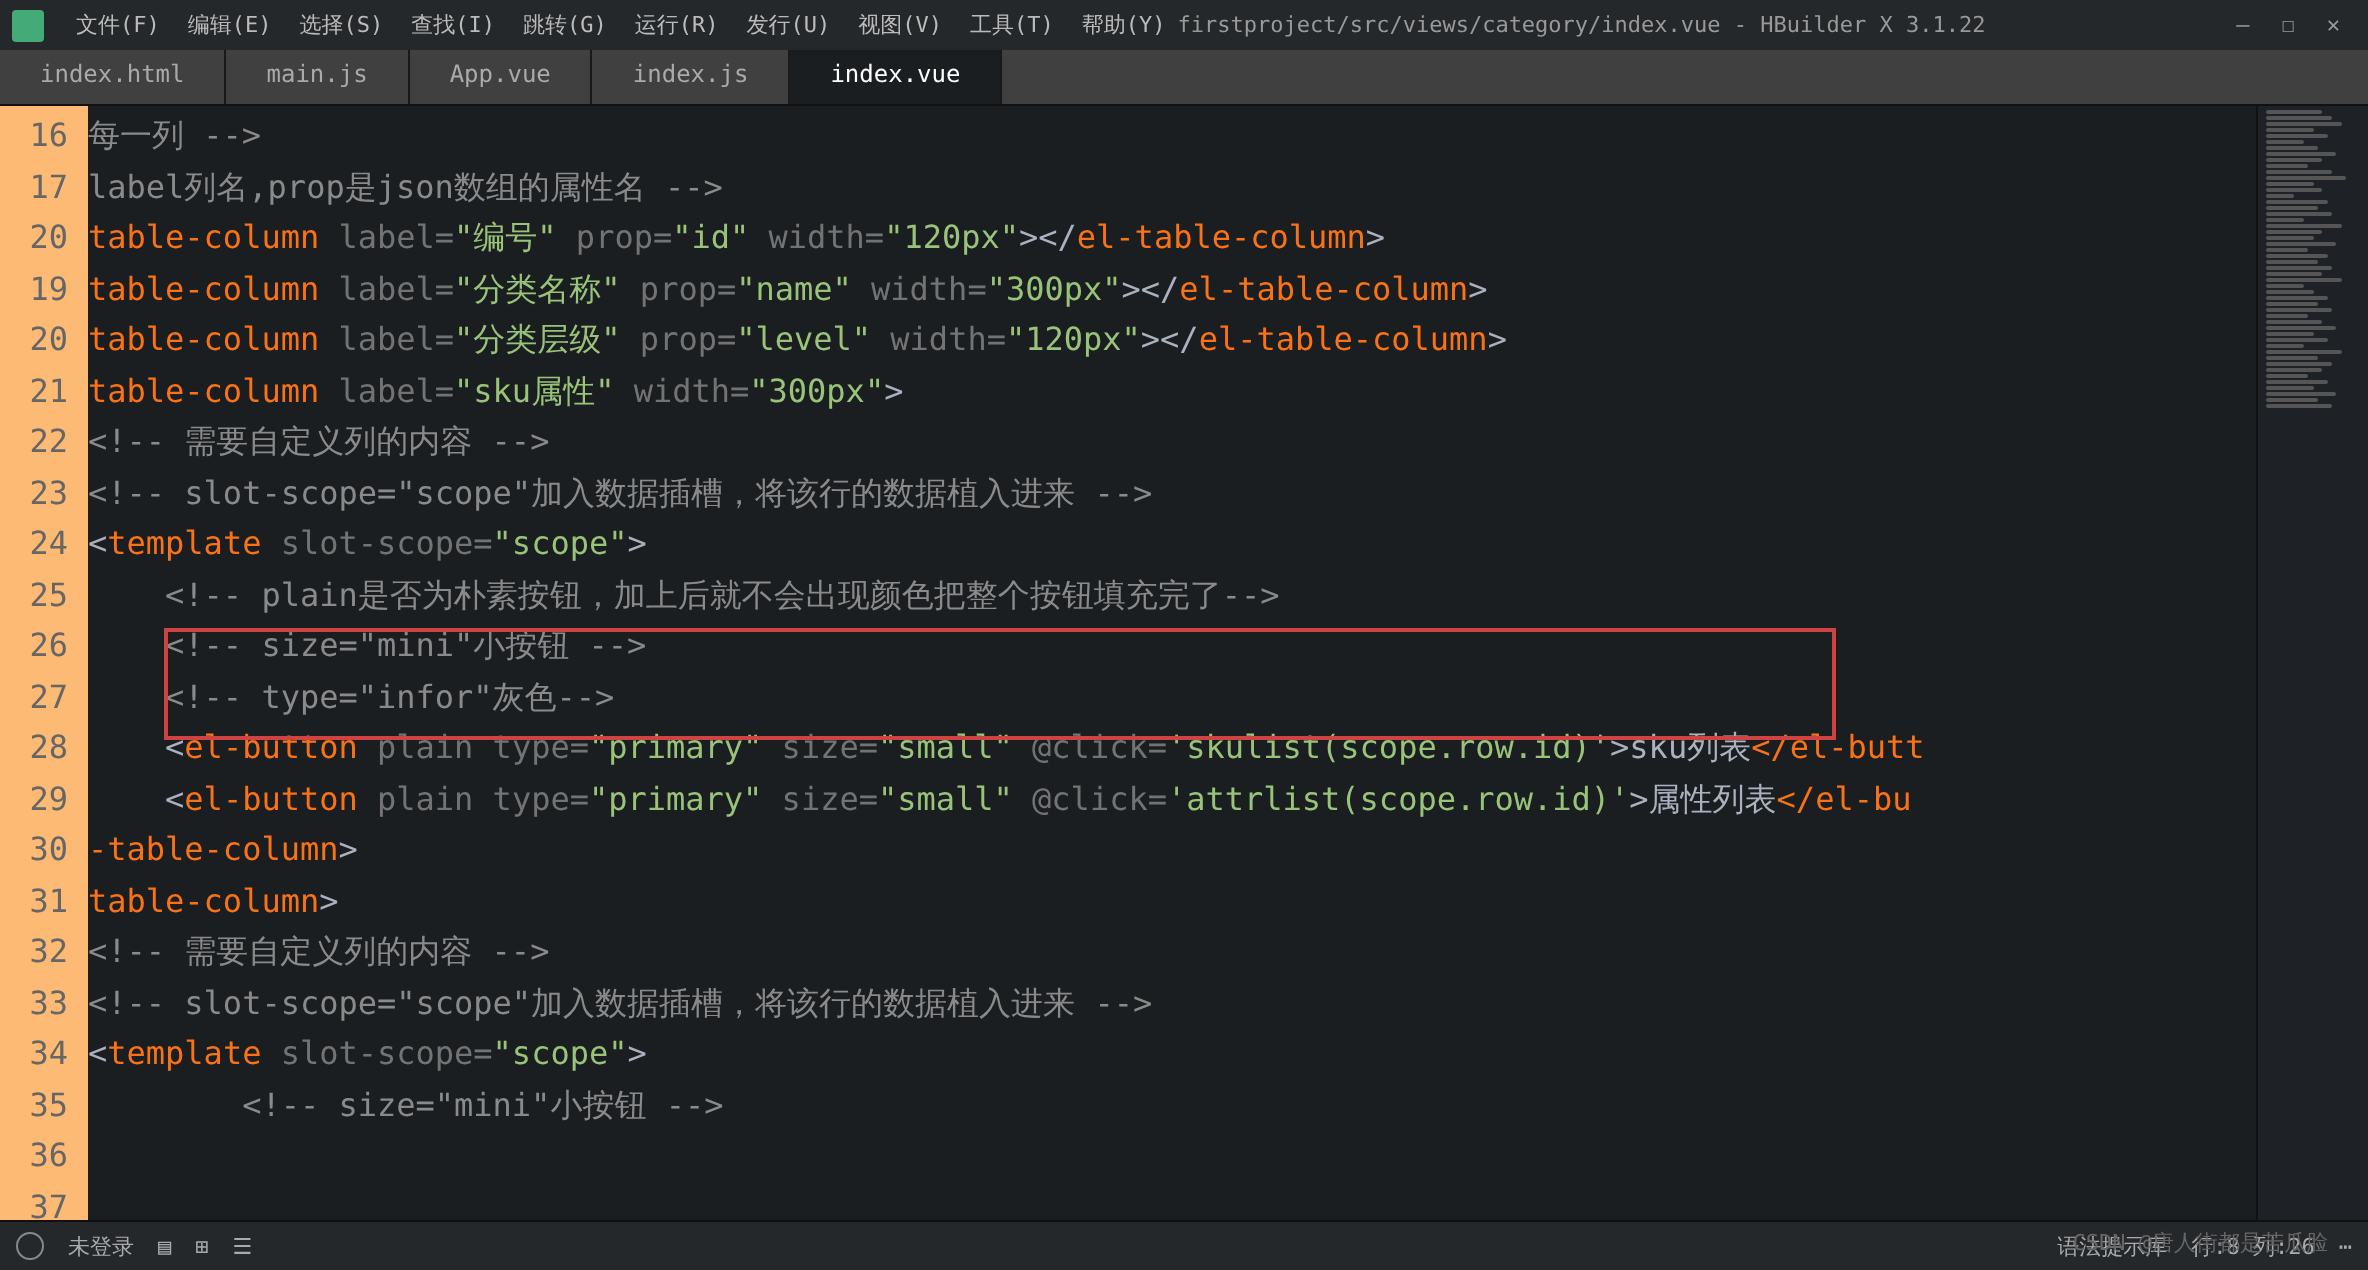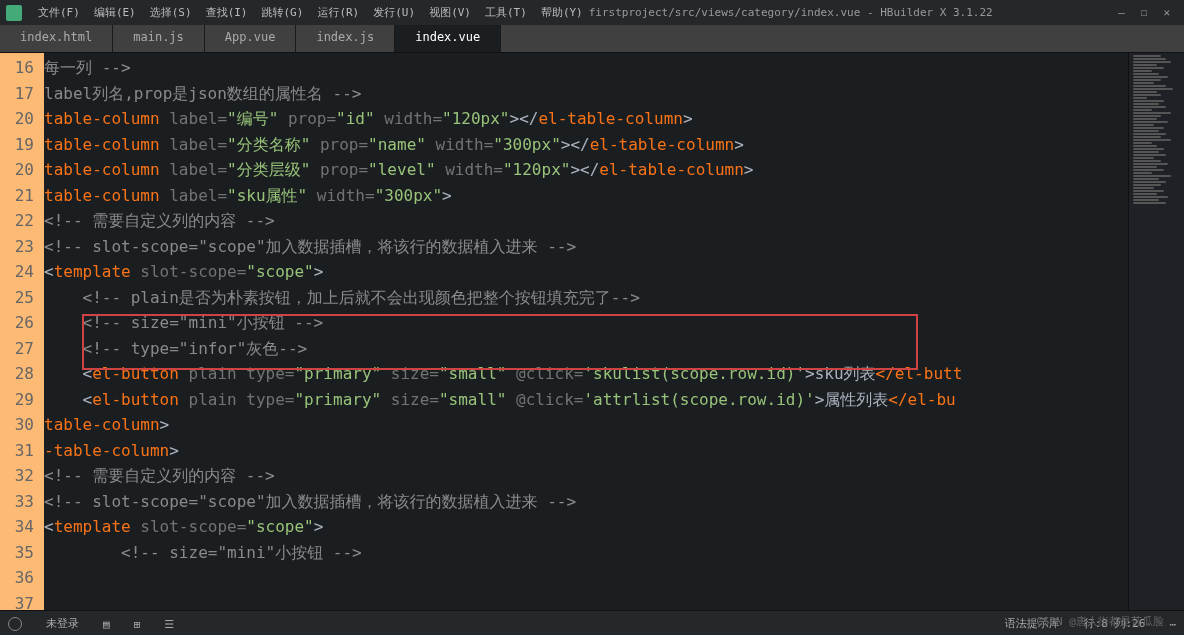--- a/index.html
+++ b/index.html
@@ -21,21 +21,21 @@
 .c-gray{color:#8a8a8a;}
 .c-tag{color:#f97316;}
 .c-attr{color:#737373;}
 .c-str{color:#98c379;}
 .c-punct{color:#abb2bf;}
 .highlight-box{position:absolute;border:2px solid #d04343;pointer-events:none;width:836px;height:56px;left:38px;top:261px;}
 .minimap{width:56px;background:#1e2125;border-left:1px solid #111;position:relative;}
 .minimap-content{position:absolute;top:2px;left:4px;right:4px;}
 .ml{height:2px;margin-bottom:1px;background:#555;border-radius:1px;}
 .statusbar{position:absolute;bottom:0;left:0;right:0;height:25px;background:#25282b;display:flex;align-items:center;font-size:11px;color:#aaa;border-top:1px solid #111;padding:0 8px;justify-content:space-between;}
-.statusbar .left,.statusbar .right{display:flex;align-items:flex-end;gap:24px;}
+.statusbar .left,.statusbar .right{display:flex;align-items:center;gap:12px;}
 .sb-icon{width:14px;height:14px;border:1px solid #888;border-radius:50%;}
 .watermark{position:absolute;bottom:6px;right:20px;color:#666;font-size:11px;z-index:10;}
 </style>
 </head>
 <body>
 
 <div class="titlebar">
   <div class="logo"></div>
   <div class="menu">
     <span>文件(F)</span>
@@ -100,22 +100,22 @@
     <div class="code-line"><span class="c-tag">table-column </span><span class="c-attr">label=</span><span class="c-str">"分类层级"</span><span class="c-attr"> prop=</span><span class="c-str">"level"</span><span class="c-attr"> width=</span><span class="c-str">"120px"</span><span class="c-punct">&gt;&lt;/</span><span class="c-tag">el-table-column</span><span class="c-punct">&gt;</span></div>
     <div class="code-line"><span class="c-tag">table-column </span><span class="c-attr">label=</span><span class="c-str">"sku属性"</span><span class="c-attr"> width=</span><span class="c-str">"300px"</span><span class="c-punct">&gt;</span></div>
     <div class="code-line"><span class="c-gray">&lt;!-- 需要自定义列的内容 --&gt;</span></div>
     <div class="code-line"><span class="c-gray">&lt;!-- slot-scope="scope"加入数据插槽，将该行的数据植入进来 --&gt;</span></div>
     <div class="code-line"><span class="c-punct">&lt;</span><span class="c-tag">template</span><span class="c-attr"> slot-scope=</span><span class="c-str">"scope"</span><span class="c-punct">&gt;</span></div>
     <div class="code-line"><span class="c-gray">    &lt;!-- plain是否为朴素按钮，加上后就不会出现颜色把整个按钮填充完了--&gt;</span></div>
     <div class="code-line"><span class="c-gray">    &lt;!-- size="mini"小按钮 --&gt;</span></div>
     <div class="code-line"><span class="c-gray">    &lt;!-- type="infor"灰色--&gt;</span></div>
     <div class="code-line"><span>    </span><span class="c-punct">&lt;</span><span class="c-tag">el-button</span><span class="c-attr"> plain</span><span class="c-attr"> type=</span><span class="c-str">"primary"</span><span class="c-attr"> size=</span><span class="c-str">"small"</span><span class="c-attr"> @click=</span><span class="c-str">'skulist(scope.row.id)'</span><span class="c-punct">&gt;</span><span class="c-punct">sku列表</span><span class="c-tag">&lt;/el-butt</span></div>
     <div class="code-line"><span>    </span><span class="c-punct">&lt;</span><span class="c-tag">el-button</span><span class="c-attr"> plain</span><span class="c-attr"> type=</span><span class="c-str">"primary"</span><span class="c-attr"> size=</span><span class="c-str">"small"</span><span class="c-attr"> @click=</span><span class="c-str">'attrlist(scope.row.id)'</span><span class="c-punct">&gt;</span><span class="c-punct">属性列表</span><span class="c-tag">&lt;/el-bu</span></div>
+    <div class="code-line"><span class="c-tag">-table-column</span><span class="c-punct">&gt;</span></div>
     <div class="code-line"><span class="c-tag">table-column</span><span class="c-punct">&gt;</span></div>
-    <div class="code-line"><span class="c-tag">-table-column</span><span class="c-punct">&gt;</span></div>
     <div class="code-line"><span class="c-gray">&lt;!-- 需要自定义列的内容 --&gt;</span></div>
     <div class="code-line"><span class="c-gray">&lt;!-- slot-scope="scope"加入数据插槽，将该行的数据植入进来 --&gt;</span></div>
     <div class="code-line"><span class="c-punct">&lt;</span><span class="c-tag">template</span><span class="c-attr"> slot-scope=</span><span class="c-str">"scope"</span><span class="c-punct">&gt;</span></div>
     <div class="code-line"><span class="c-gray">        &lt;!-- size="mini"小按钮 --&gt;</span></div>
 
     <div class="highlight-box"></div>
   </div>
 
   <div class="minimap">
     <div class="minimap-content">

